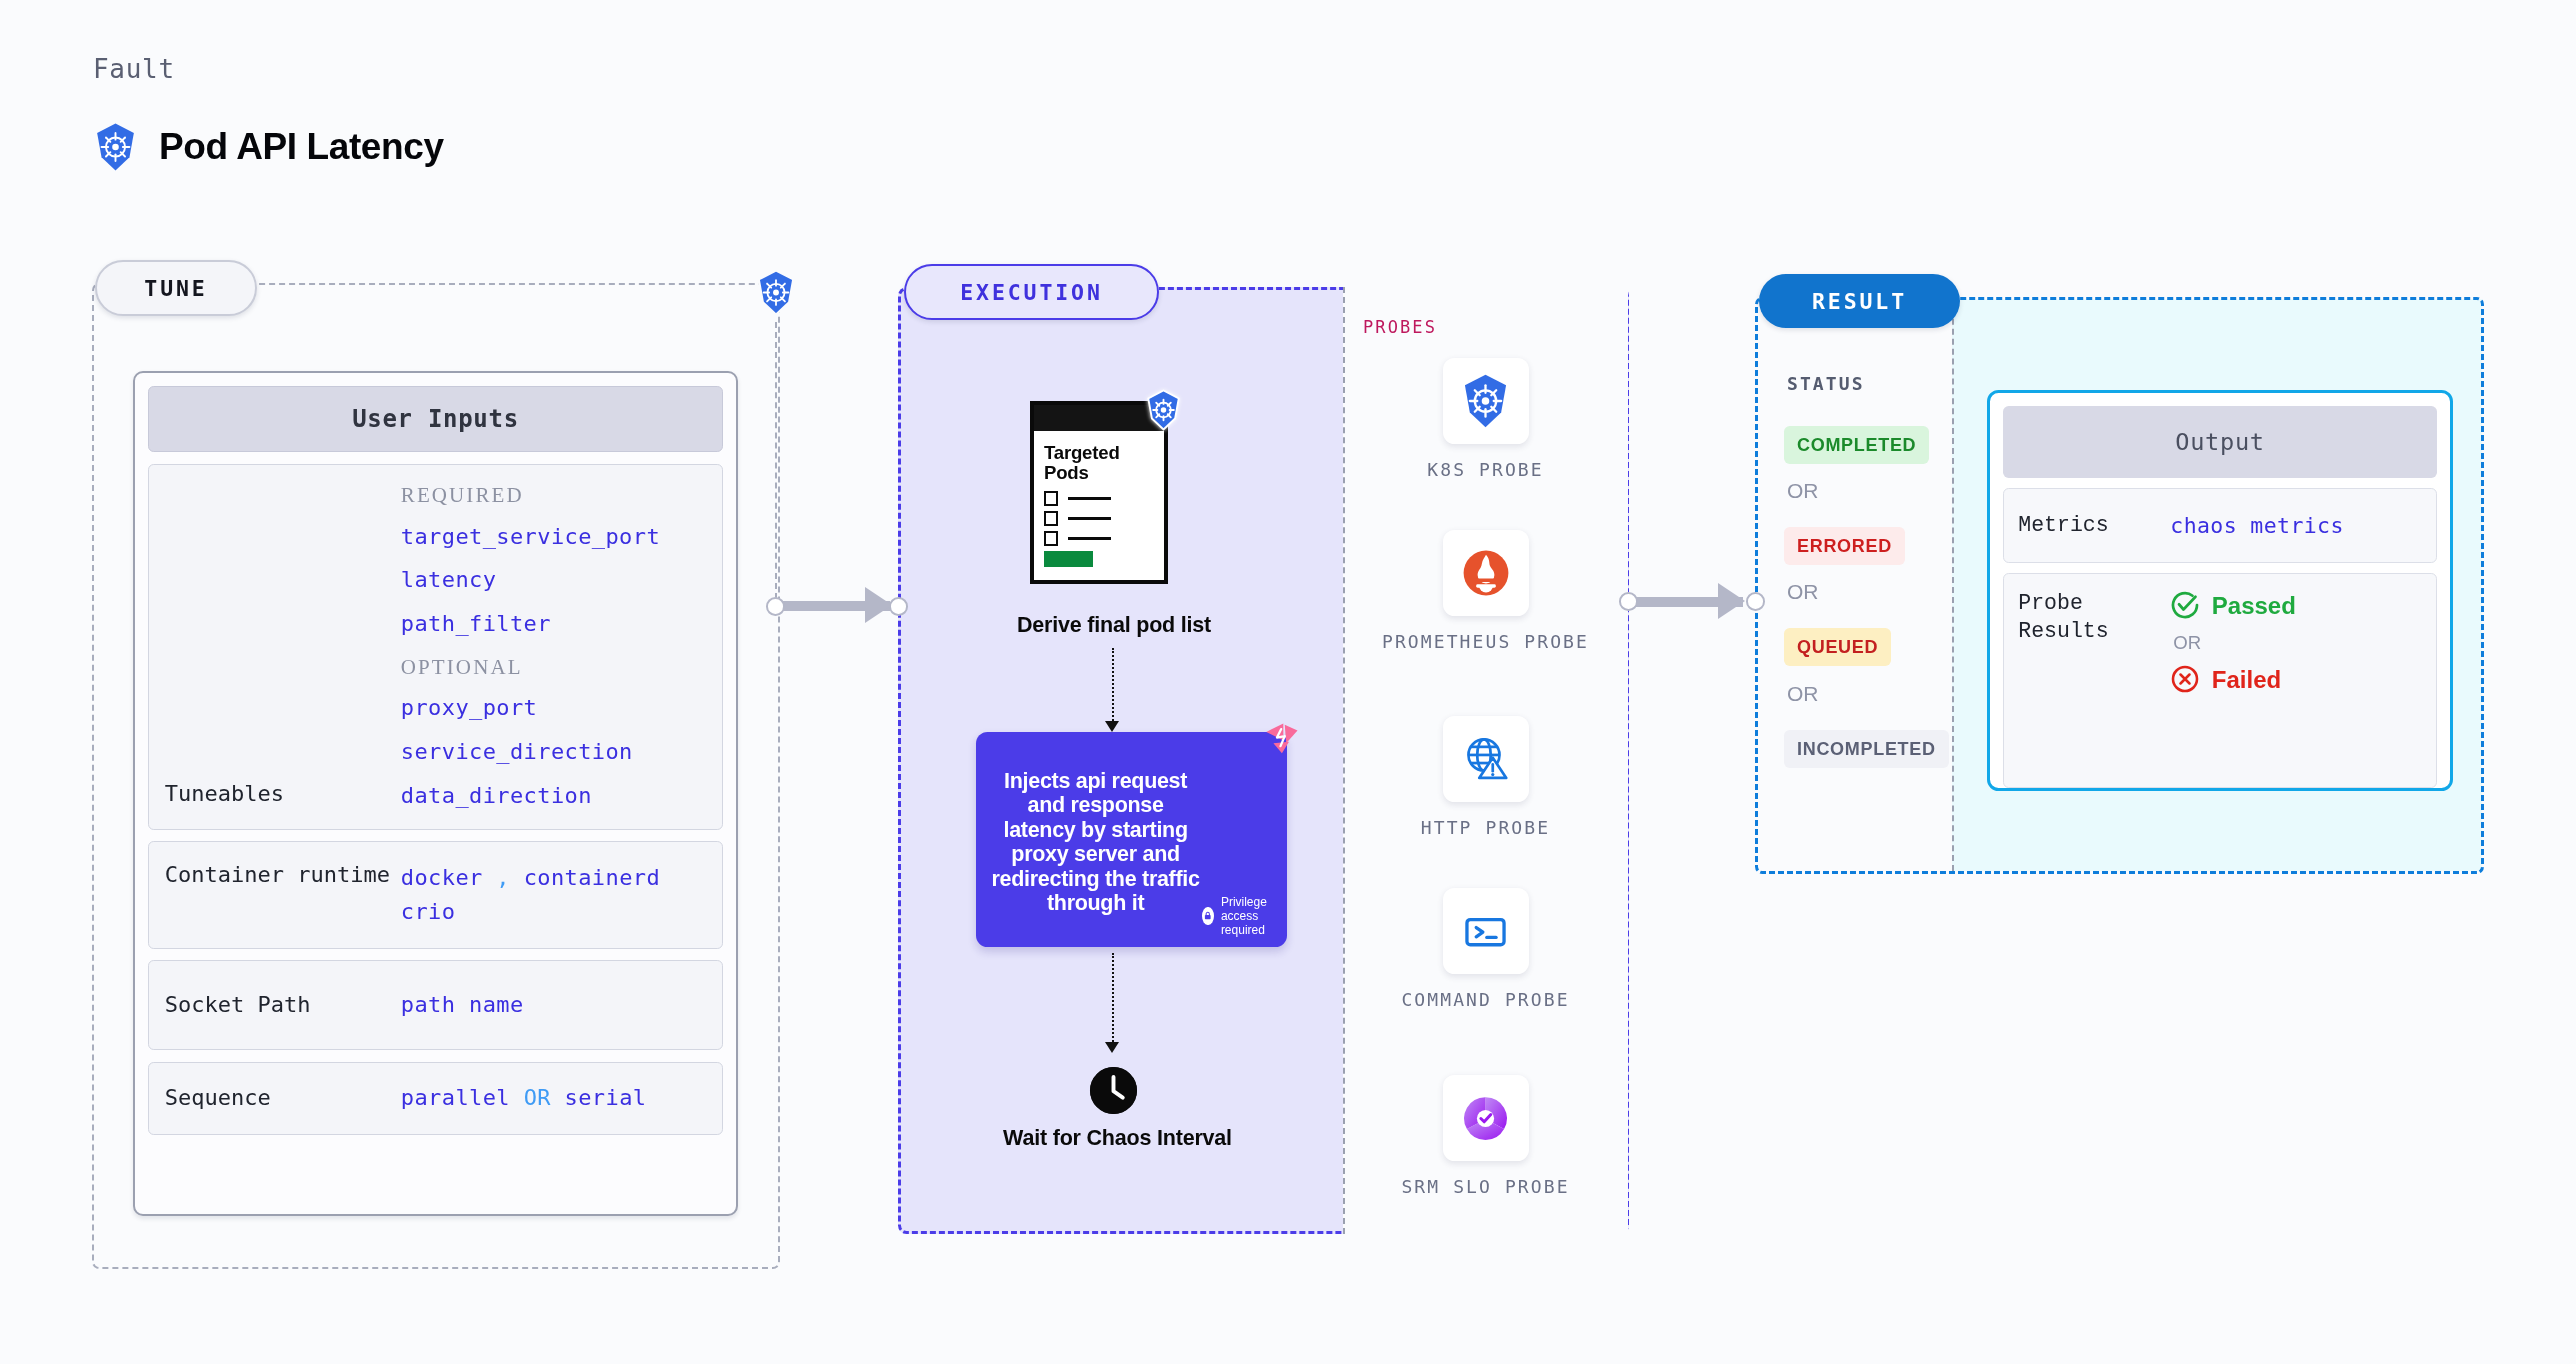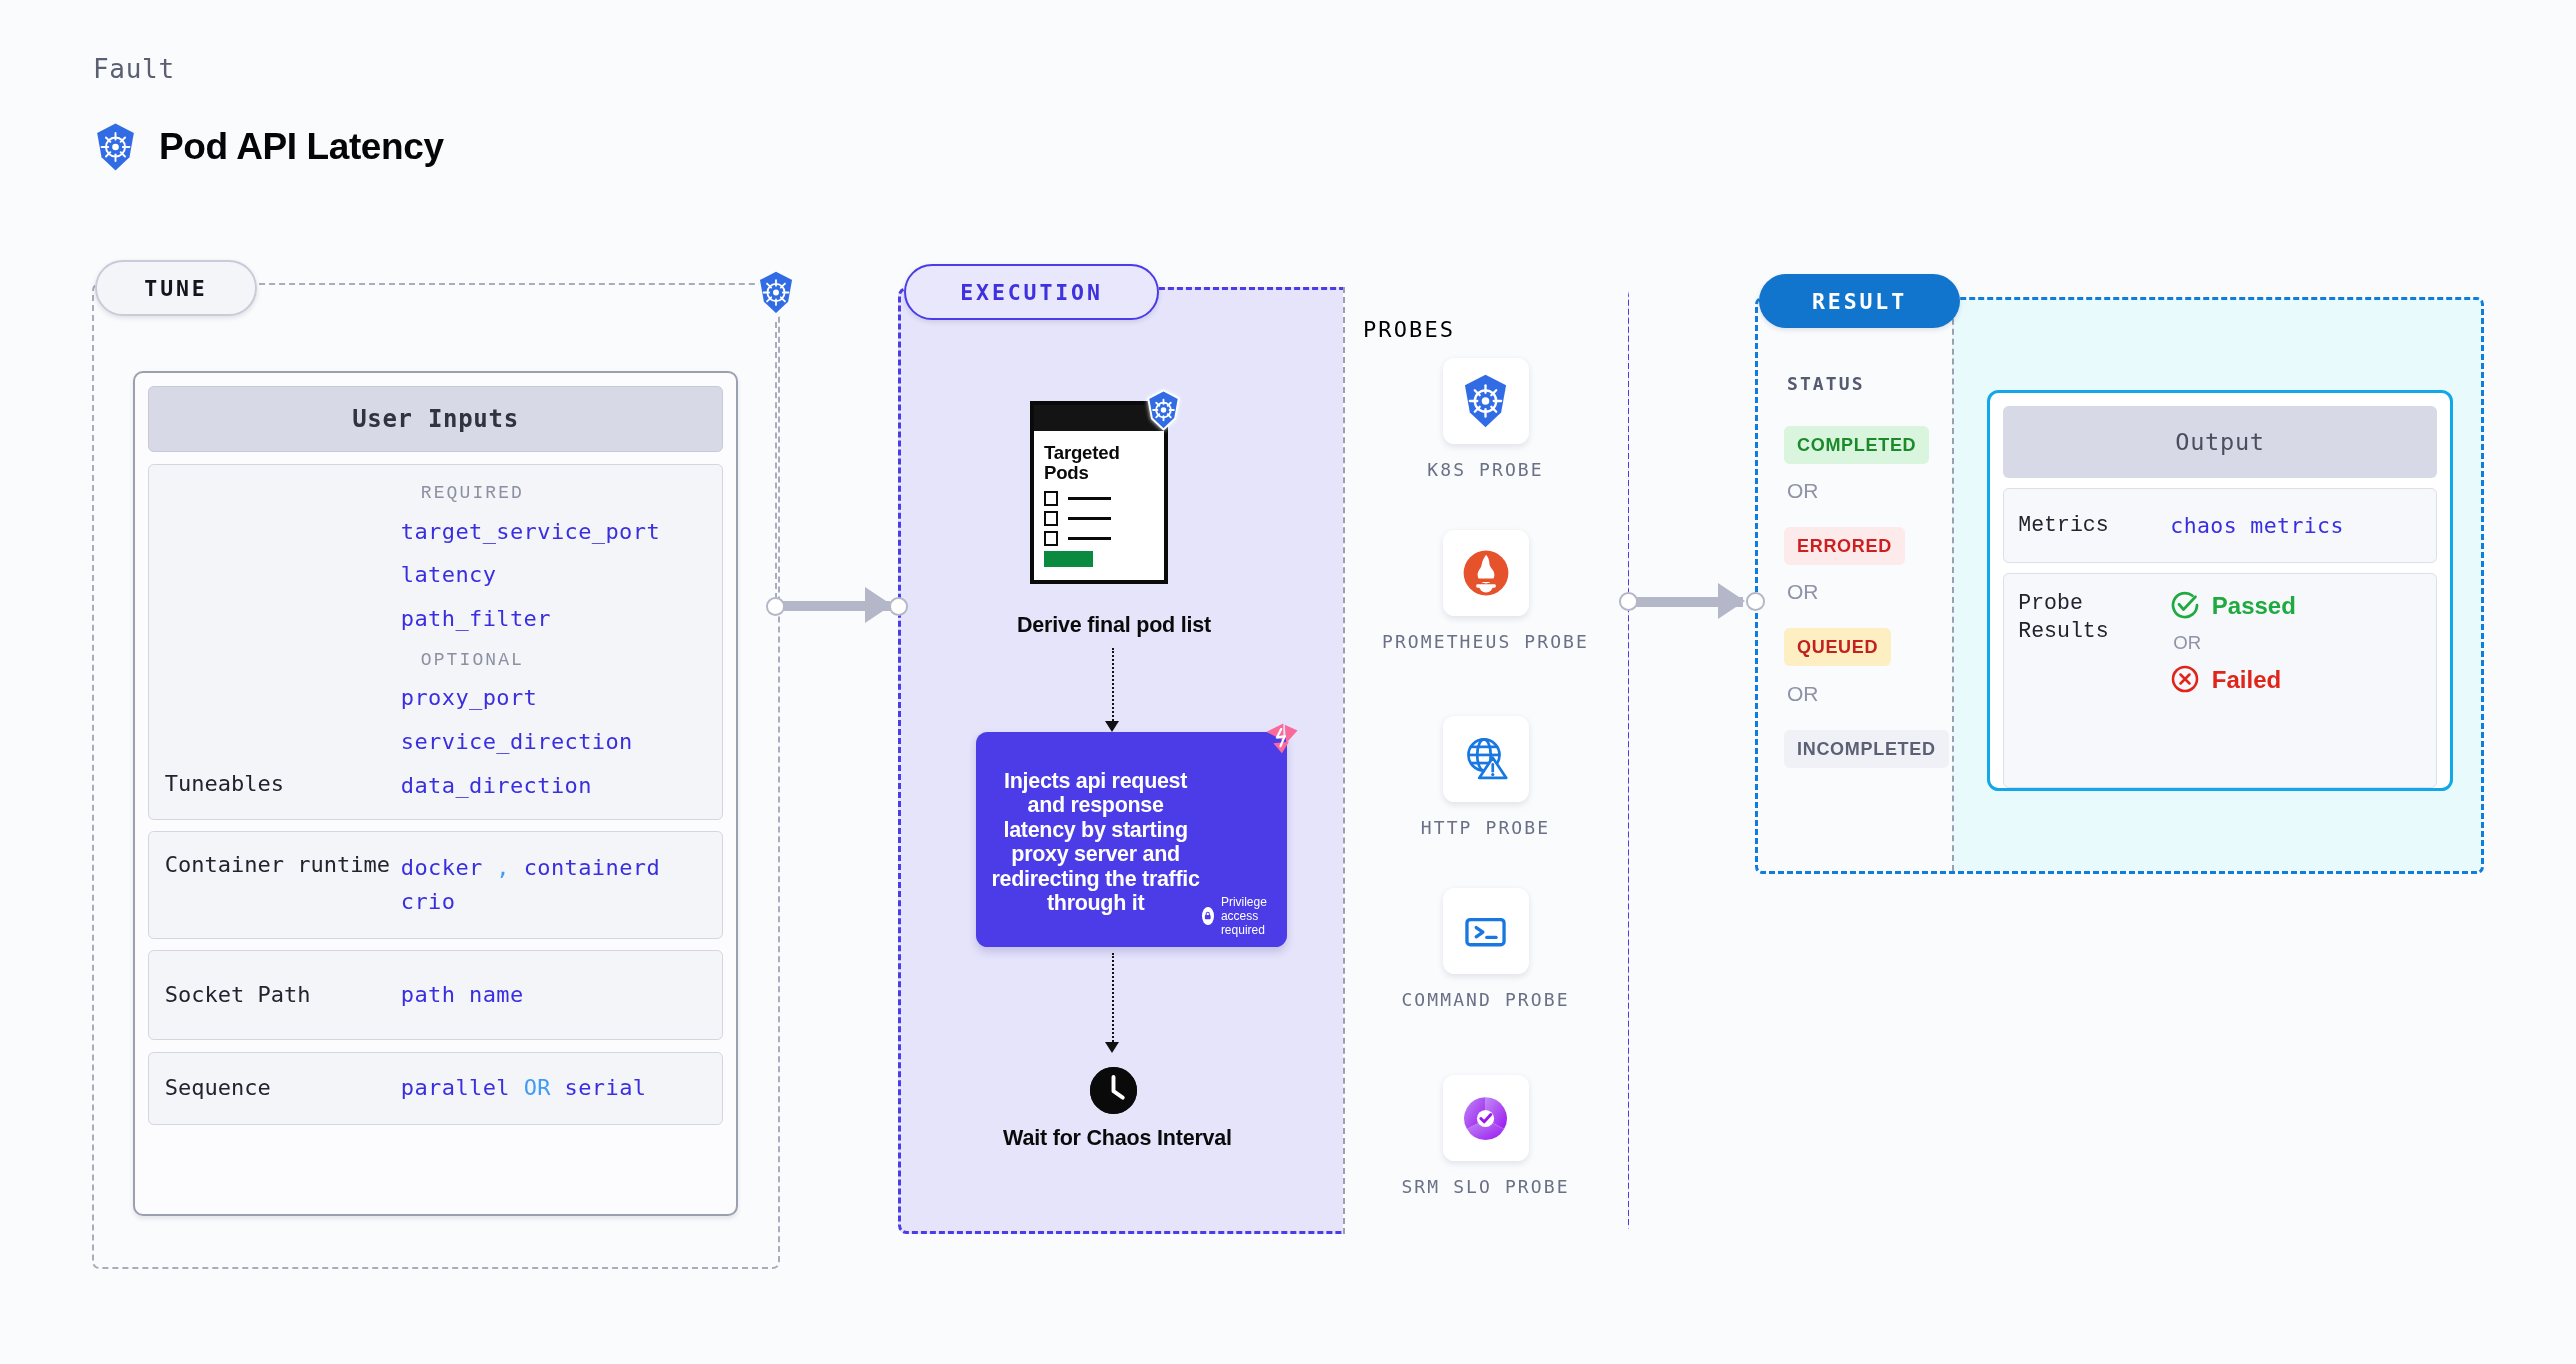--- a/index.html
+++ b/index.html
@@ -90,22 +90,22 @@
     margin-top: 11.5px; background: #f4f5f9; border: 0.7px solid #d3d6e1; border-radius: 5.7px;
     display: flex; padding: 18.6px 15.8px;
   }
   .ui-sec-label {
     width: 236px; flex: 0 0 236px;
     font-family: "DejaVu Sans Mono", monospace;
     font-size: 22px; color: #20242e; line-height: 1.28;
   }
   .ui-sec-body { flex: 1; }
   .grp-title {
-    font-family: Liberation Mono, monospace;
-    font-size: 18px; color: #8c91a2; letter-spacing: 2.1px; margin-bottom: 15.8px; margin-left: 20px;
+    font-family: Liberation Serif, serif;
+    font-size: 21px; color: #8c91a2; letter-spacing: 2.1px; margin-bottom: 15.8px;
   }
   .tun-item {
     font-family: "DejaVu Sans Mono", monospace;
     font-size: 22px; color: #3a2fe0; margin-bottom: 18.6px; letter-spacing: 0.4px;
   }
   .tun-item:last-child { margin-bottom: 0; }
   .grp-title.second { margin-top: 7.2px; }
   .val-line {
     font-family: "DejaVu Sans Mono", monospace;
     font-size: 22px; color: #3a2fe0; line-height: 1.55; letter-spacing: 0.4px;
@@ -169,21 +169,21 @@
   .clock {
     position: absolute; left: 1090px; top: 1067px; width: 47px; height: 47px;
     border-radius: 50%; background: #0a0a0a;
   }
   .clock svg { position: absolute; left: 0; top: 0; }
 
   
   .probes-title {
     position: absolute; left: 1363px; top: 317px;
     font-family: "DejaVu Sans Mono", monospace;
-    font-size: 22px; color: #000000; letter-spacing: 2.1px;
+    font-size: 17px; color: #be185d; letter-spacing: 2.1px;
   }
   .probe {
     position: absolute; width: 215px; display: flex; flex-direction: column; align-items: center;
   }
   .probe-ico {
     width: 86px; height: 86px; background: #fff; border-radius: 11.5px;
     box-shadow: 0 2.1px 6.4px rgba(35,40,70,0.11);
     display: flex; align-items: center; justify-content: center;
   }
   .probe-lbl {

